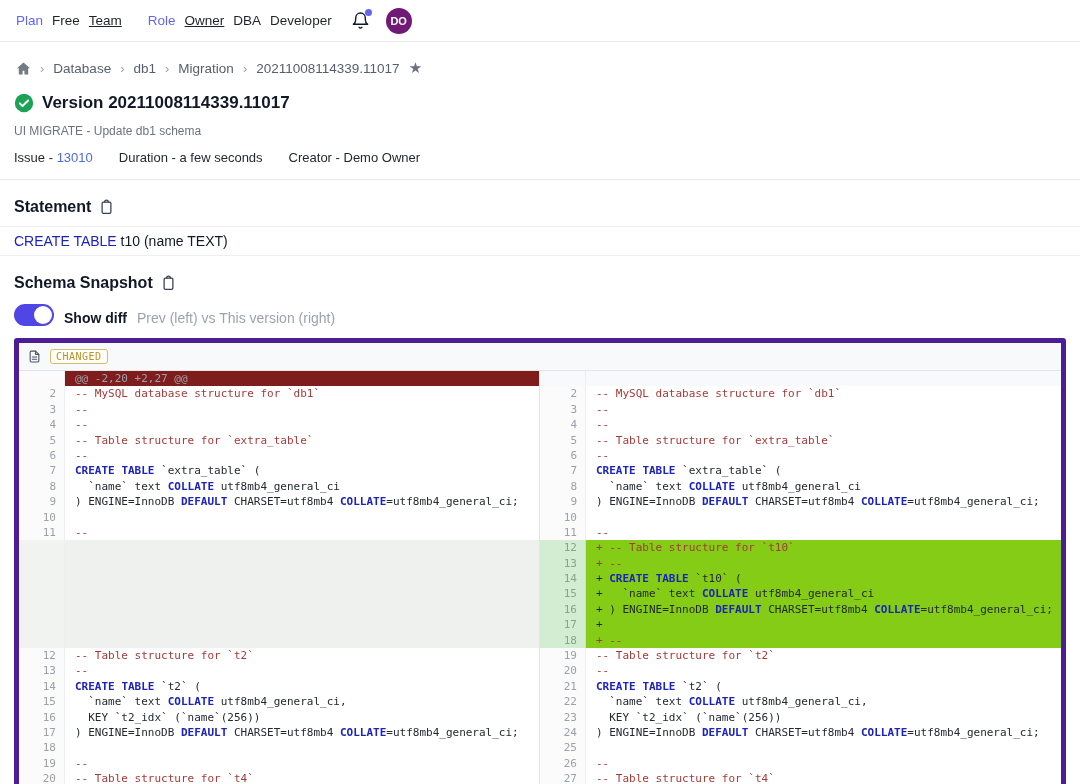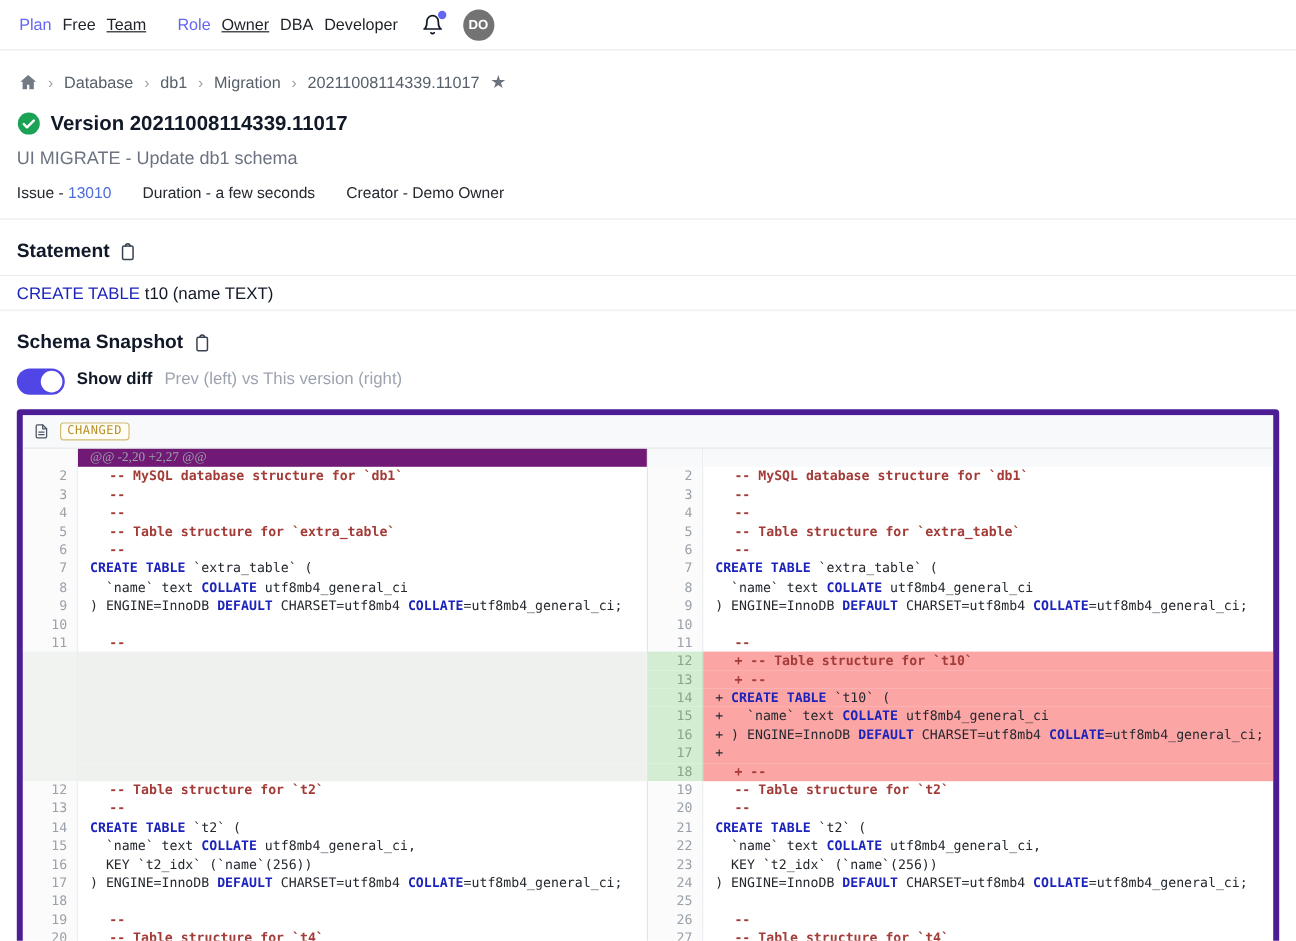--- a/index.html
+++ b/index.html
@@ -13,68 +13,68 @@
   .topnav { height:42px; display:flex; align-items:center; justify-content:space-between;
             padding:0 16px; border-bottom:1px solid #e9eaec; }
   .nav-left { display:flex; gap:28px; }
   .nav-item { font-size:14px; color:#2f3540; cursor:pointer; }
   .nav-right { display:flex; align-items:center; gap:9px; font-size:13.5px; color:#1f2328; }
   .accent { color:#6366f1; }
   .underlined { text-decoration:underline; }
   .nav-gap { width:8px; }
   .bell-wrap { position:relative; margin-left:10px; width:20px; height:20px; }
   .bell-dot { position:absolute; top:-2px; right:-1px; width:7px; height:7px; border-radius:50%; background:#6366f1; }
-  .avatar { width:26px; height:26px; border-radius:50%; background:#737373; color:#fff;
+  .avatar { width:26px; height:26px; border-radius:50%; background:#701a75; color:#fff;
             display:flex; align-items:center; justify-content:center;
             font-size:11px; font-weight:bold; margin-left:6px; }
   
   .breadcrumb { display:flex; align-items:center; gap:9px; padding:17px 16px 0 16px;
                 font-size:13.5px; color:#57606a; }
   .crumb { cursor:pointer; }
   .crumb-sep { color:#9aa1a9; font-size:13px; }
   
   .title-row { display:flex; align-items:center; gap:8px; margin:16px 16px 0 14px; }
   .page-title { font-size:17px; font-weight:bold; color:#111827; }
-  .subtitle { margin:11px 16px 0 14px; font-size:15px; color:#6b7280; }
+  .subtitle { margin:11px 16px 0 14px; font-size:12px; color:#6b7280; }
   .meta-row { display:flex; gap:26px; margin:12px 16px 0 14px; font-size:13px; color:#24292f; }
   .meta-link { color:#4d6bdb; cursor:pointer; }
   .divider { height:1px; background:#e9eaec; margin-top:14px; }
   
   .section-heading { display:flex; align-items:center; gap:8px; margin:18px 16px 10px 14px;
                      font-size:16px; font-weight:bold; color:#111827; }
   .copy-btn { display:flex; align-items:center; cursor:pointer; }
   .statement-block { border-top:1px solid #eceef0; border-bottom:1px solid #eceef0;
                      padding:6px 14px; font-size:14px; color:#111827; }
   .sql-kw { color:#1c23ba; }
-  .toggle-row { display:flex; align-items:flex-start; gap:10px; margin:12px 16px 0 14px; }
+  .toggle-row { display:flex; align-items:flex-end; gap:10px; margin:12px 16px 0 14px; }
   .toggle { width:40px; height:22px; border-radius:11px; background:#4f46e5; position:relative; cursor:pointer; flex:none; }
   .toggle-knob { position:absolute; top:2px; right:2px; width:18px; height:18px; border-radius:50%; background:#fff; }
   .toggle-label { font-size:14px; font-weight:bold; color:#111827; }
   .toggle-hint { font-size:14px; color:#9ca3af; }
   
   .diff-container { margin:12px 14px 0 14px; border:5px solid #4c1d95; border-radius:3px; overflow:hidden; }
   .diff-header { height:28px; background:#f8f9fa; border-bottom:1px solid #e3e5e8;
                  display:flex; align-items:center; gap:9px; padding:0 9px; }
   .changed-badge { font-family:"DejaVu Sans Mono", monospace; font-size:10px; letter-spacing:0.5px;
                    color:#b9912c; border:1px solid #d2bb74; background:#fffef6;
                    border-radius:3px; padding:1px 5px; }
   .diff-body { display:flex; font-family:"DejaVu Sans Mono", monospace; font-size:11px; line-height:15.4px; }
   .pane { width:50%; flex:none; }
   .pane-left { border-right:1px solid #e3e5e8; }
   .diff-row { display:flex; height:15.4px; }
   .gutter { width:46px; flex:none; background:#fbfbfc; border-right:1px solid #eceef0;
             color:#9aa1a9; text-align:right; padding-right:8px; }
   .code { flex:1; padding-left:10px; white-space:pre; overflow:hidden; color:#24292f; }
-  .row-hunk .code { background:#701a75; color:#9aa1a9;font-family:Liberation Serif, serif; }
+  .row-hunk .code { background:#7f1d1d; color:#9aa1a9; }
   .row-empty .gutter, .row-empty .code { background:#f8f9fa; border-right-color:#eceef0; }
   .row-filler .gutter { background:#f1f3f1; }
   .row-filler .code { background:#eff1ef; }
   .row-add .gutter { background:#d3edd3; color:#89a489; border-right-color:#c4e2c4; }
-  .row-add .code { background:#fca5a5; }
-  .tok-comment { color:#a33c38; font-weight:bold;margin-left:16px; }
+  .row-add .code { background:#84cc16; }
+  .tok-comment { color:#a33c38; font-weight:normal; }
   .tok-kw { color:#1c23ba; font-weight:bold; }
   svg { display:block; }
 </style>
 </head>
 <body>
 
 <div class="topnav">
   <div class="nav-right">
     <span class="accent">Plan</span>
     <span>Free</span>

